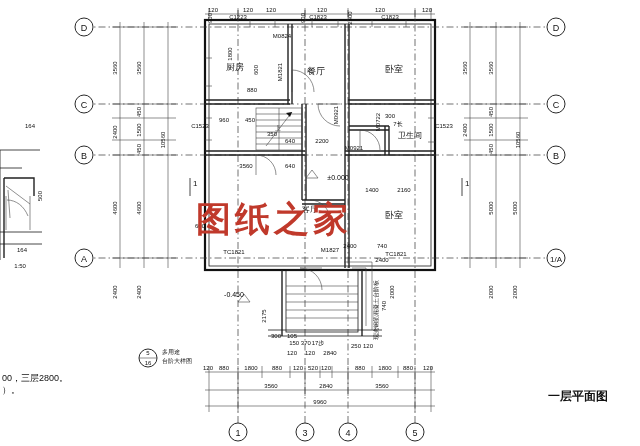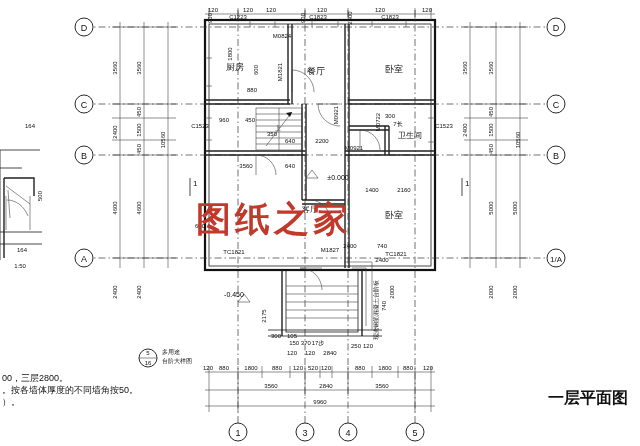--- a/index.html
+++ b/index.html
@@ -295,21 +295,20 @@
     <text x="42" y="196" class="txt6" transform="rotate(-90 42 196)" text-anchor="middle">500</text>
     <text x="20" y="268" class="txt6" text-anchor="middle">1:50</text>
   </g>
 
 </svg>
 
 <div style="position:absolute;left:196px;top:196px;">
   <span class="wm" style="display:block;font-size:35px;color:#c0392b;font-family:'Liberation Serif',serif;font-weight:bold;letter-spacing:4px;">图纸之家</span>
 </div>
 
-<div style="position:absolute;left:548px;top:388px;font-family:'Liberation Serif',serif;font-size:16px;font-weight:bold;color:#111;">一层平面图</div>
+<div style="position:absolute;left:548px;top:388px;font-family:'Liberation Serif',serif;font-size:12px;font-weight:bold;color:#111;">一层平面图</div>
 
 <div style="position:absolute;left:2px;top:372px;width:160px;line-height:12px;font-size:9px;color:#111;">
   <div>00，三层2800。</div>
-  <div>。按各墙体厚度的不同墙角按50。</div>
   <div>）。</div>
 </div>
 
 </div>
 
 </body></html>

